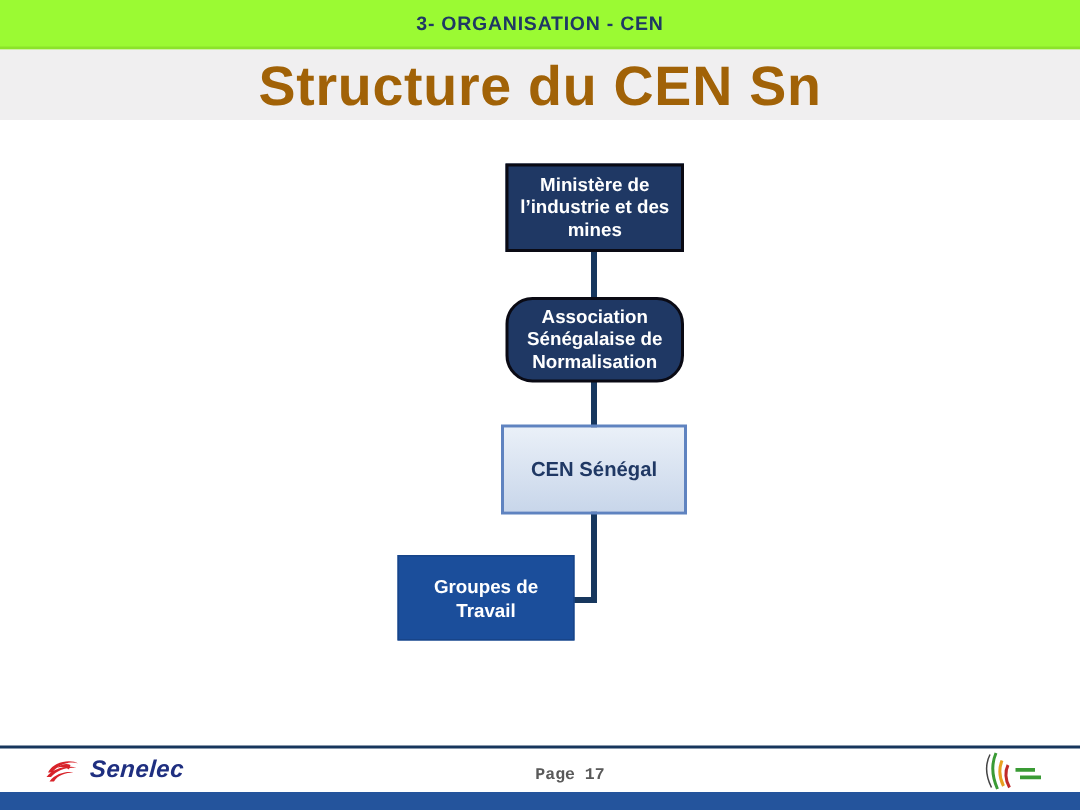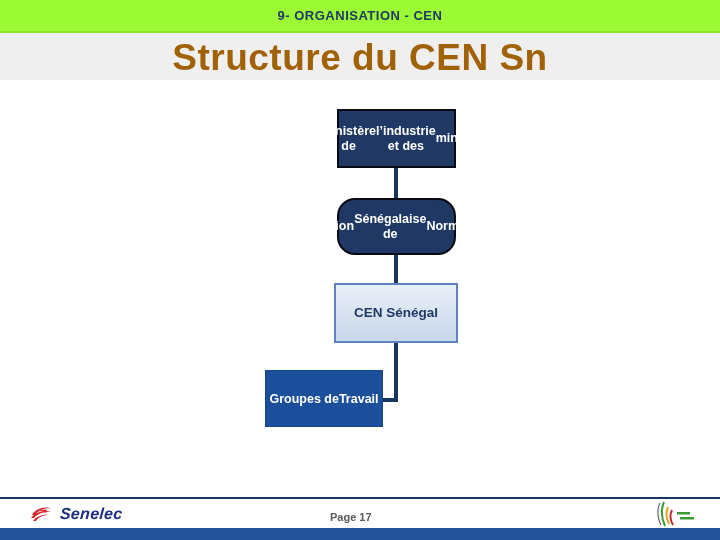--- a/index.html
+++ b/index.html
@@ -24,21 +24,21 @@
   }
   .slide-title{
     position:absolute;left:0;top:33px;width:720px;height:52px;
     text-align:center;font-size:37px;line-height:50px;font-weight:bold;
     color:#a16207;letter-spacing:.5px;
   }
   
   .connector{position:absolute;background:#17375E;}
   .box{
     position:absolute;box-sizing:border-box;
-    display:flex;flex-direction:row;align-items:center;justify-content:center;
+    display:flex;flex-direction:column;align-items:center;justify-content:center;
     text-align:center;font-weight:bold;
   }
   .box.navy{
     background:#1F3864;border:2px solid #0A0A14;color:#FFFFFF;
     font-size:12.5px;line-height:15px;
   }
   .box.light{
     background:linear-gradient(180deg,#EAF0F8 0%,#C8D6EA 100%);
     border:2px solid #5F83C0;color:#1F3864;
     font-size:13.5px;line-height:16px;
@@ -56,33 +56,33 @@
   #conn-3{left:394px;top:341px;width:4px;height:61px;}
   #conn-elbow{left:381px;top:398px;width:17px;height:4px;}
   
   .footer-rule{position:absolute;left:0;top:497px;width:720px;height:2px;background:#17365D;}
   .brand{position:absolute;left:28px;top:503px;display:flex;align-items:center;gap:4px;}
   .brand-name{
     color:#1F2F80;font-size:16px;font-weight:bold;font-style:italic;
     letter-spacing:.3px;transform:skewX(-4deg);
   }
   .page-num{
-    position:absolute;left:330px;top:511px;width:100px;text-align:left;
-    color:#595959;font-size:11px;font-weight:bold;
+    position:absolute;left:330px;top:511px;width:100px;text-align:center;
+    color:#595959;font-size:11px;font-weight:bold;font-family:Liberation Mono, monospace;
   }
   .partner-logo{position:absolute;left:652px;top:501px;}
   .bottom-bar{position:absolute;left:0;top:528px;width:720px;height:12px;background:#24549C;}
 </style>
 </head>
 <body>
 
 <div class="slide">
 
   <div class="banner">
-    <div class="kicker">9- ORGANISATION - CEN</div>
+    <div class="kicker">3- ORGANISATION - CEN</div>
   </div>
 
   <div class="title-band"></div>
   <div class="slide-title">Structure du CEN Sn</div>
 
   <div class="connector" id="conn-1"></div>
   <div class="connector" id="conn-2"></div>
   <div class="connector" id="conn-3"></div>
   <div class="connector" id="conn-elbow"></div>
 

